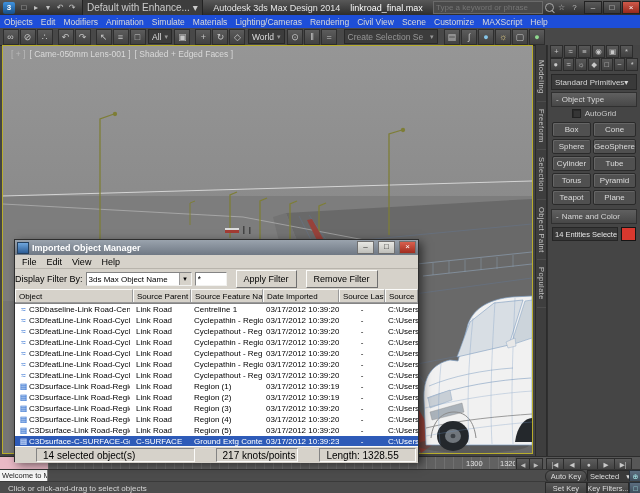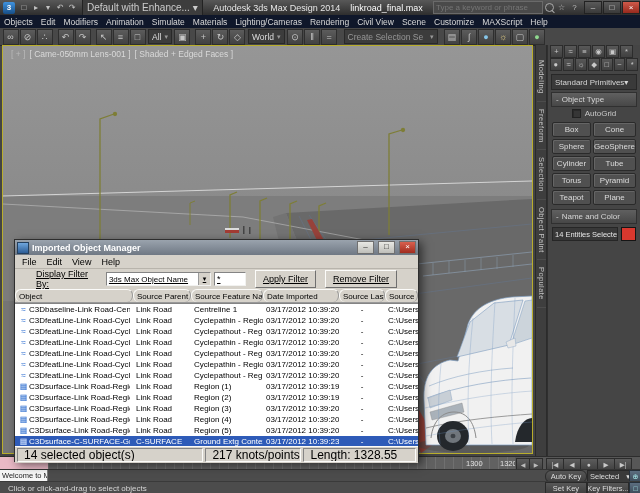--- a/index.html
+++ b/index.html
@@ -14,21 +14,21 @@
   .tbtitle{flex:1;text-align:center;font-size:9px;color:#e8e8e8;white-space:nowrap;overflow:hidden;}
   .tbtitle .fname{margin-left:10px;color:#fff;margin-top:42px;}
   .searchwrap{display:flex;align-items:center;gap:2px;margin-right:3px;}
   .searchwrap input{width:104px;height:11px;background:#4a4a4a;border:1px solid #6a6a6a;color:#ddd;font-size:8px;padding:0 2px;}
   .mag{width:7px;height:7px;border:1px solid #aaa;border-radius:50%;position:relative;}
   .mag::after{content:"";position:absolute;width:4px;height:1px;background:#aaa;transform:rotate(45deg);left:5px;top:7px;}
   .ichip{width:11px;height:11px;display:flex;align-items:center;justify-content:center;color:#bbb;font-size:8px;}
   .winbtn{width:16px;height:11px;margin-left:1px;background:linear-gradient(#5a5a5a,#3a3a3a);border:1px solid #222;color:#ddd;font-size:8px;display:flex;align-items:center;justify-content:center;}
   .winbtn.close{background:linear-gradient(#cf5a4a,#97291d);color:#fff;}
   
-  .menubar{left:0;top:15px;width:640px;height:13px;background:#0f172a;border-bottom:1px solid #2a2a2a;display:flex;align-items:center;font-size:8.5px;color:#d8d8d8;}
+  .menubar{left:0;top:15px;width:640px;height:13px;background:#1d4ed8;border-bottom:1px solid #2a2a2a;display:flex;align-items:center;font-size:8.5px;color:#d8d8d8;}
   .menubar span{padding:0 4px;white-space:nowrap;}
   
   .toolbar{left:0;top:28px;width:640px;height:17px;background:#484848;border-bottom:1px solid #262626;display:flex;align-items:center;padding-left:2px;}
   .chip{width:14px;height:14px;margin:0 .5px;background:linear-gradient(#5c5c5c,#414141);border:1px solid #2e2e2e;color:#c6c6c6;font-size:9px;display:inline-flex;align-items:center;justify-content:center;flex:none;}
   .chip.mat{color:#86c5e8;} .chip.grn{color:#8fd98f;} .chip.sun{color:#e8d48a;}
   .sep{width:4px;flex:none;}
   .tbsel{height:13px;margin:0 2px;background:#3c3c3c;border:1px solid #292929;color:#ddd;font-size:8.5px;display:inline-flex;align-items:center;gap:3px;padding:0 3px;flex:none;}
   .tbsel .ar{color:#999;font-size:7px;}
   .tbsel.dim{color:#979797;width:86px;justify-content:space-between;}
   
@@ -68,38 +68,38 @@
   .navchip{top:0px;width:11px;height:11px;background:linear-gradient(#5c6e80,#3c4a58);border:1px solid #26303a;color:#aee;font-size:7px;display:flex;align-items:center;justify-content:center;}
   
   .dialog{left:14px;top:239px;width:405px;height:223px;background:#d6d2ca;border:1px solid #2e2e2e;box-shadow:3px 3px 9px rgba(0,0,0,.55);z-index:50;color:#000;box-sizing:border-box;}
   .dtitle{height:15px;background:linear-gradient(#9aa3ad,#6f7884);display:flex;align-items:center;padding:0 2px;gap:3px;}
   .dticon{width:10px;height:10px;background:linear-gradient(#6fa6dd,#2d5d96);border:1px solid #24405e;}
   .dttext{flex:1;font-size:9px;font-weight:bold;color:#fff;white-space:nowrap;overflow:hidden;}
   .dbtn{width:15px;height:11px;background:linear-gradient(#e8e8e4,#bfbfba);border:1px solid #707070;font-size:8px;line-height:9px;text-align:center;color:#222;margin-left:1px;}
   .dbtn.close{background:linear-gradient(#d9604f,#a12c1e);color:#fff;}
   .dmenu{height:13px;display:flex;align-items:center;font-size:9px;padding-left:2px;border-bottom:1px solid #b8b4ac;}
   .dmenu span{padding:0 5px;}
-  .dfilter{height:20px;display:flex;align-items:center;font-size:9px;padding:0 21px;gap:3px;text-decoration:underline;}
+  .dfilter{height:20px;display:flex;align-items:center;font-size:9px;padding:0 0;gap:3px;}
   .sunken{background:#fff;border:1px solid;border-color:#848484 #f2f2f0 #f2f2f0 #848484;}
   .ddrop{width:106px;height:14px;display:flex;align-items:center;justify-content:space-between;font-size:8px;padding-left:2px;box-sizing:border-box;}
   .darr{width:11px;height:12px;background:#d6d2ca;border-left:1px solid #9a9a9a;font-size:7px;text-align:center;line-height:12px;}
   .dinput{width:32px;height:14px;font-size:9px;border:1px solid;border-color:#848484 #f2f2f0 #f2f2f0 #848484;background:#fff;padding:0 2px;box-sizing:border-box;}
   .dpush{height:16px;padding:0 7px;background:#d6d2ca;border:1px solid;border-color:#fcfcfa #6f6f6f #6f6f6f #fcfcfa;font-size:9px;display:flex;align-items:center;margin-left:6px;white-space:nowrap;}
   .dhead{height:13px;display:flex;background:#d6d2ca;border-bottom:1px solid #999;}
-  .hc{font-size:8px;line-height:13px;padding:0 3px;border-right:1px solid #9a9a9a;border-left:1px solid #fbfbf9;border-top:1px solid #fbfbf9;white-space:nowrap;overflow:hidden;box-sizing:border-box;flex:none;border-radius:6px;}
+  .hc{font-size:8px;line-height:13px;padding:0 3px;border-right:1px solid #9a9a9a;border-left:1px solid #fbfbf9;border-top:1px solid #fbfbf9;white-space:nowrap;overflow:hidden;box-sizing:border-box;flex:none;}
   .dlist{height:142px;background:#fff;overflow:hidden;border-top:1px solid #848484;}
   .lr{display:flex;height:11px;line-height:11px;font-size:8px;white-space:nowrap;}
   .lr.selected{background:#2e5bb8;color:#fff;}
   .lc{padding:0 3px;overflow:hidden;white-space:nowrap;box-sizing:border-box;flex:none;}
   .ric{width:11px;flex:none;color:#2f6fd0;font-size:8px;text-align:center;}
   .lr.selected .ric{color:#cfe2ff;}
   .c1{width:118px;display:flex;} .c1 .otext{overflow:hidden;white-space:nowrap;}
   .c2{width:58px;} .c3{width:72px;} .c4{width:76px;} .c5{width:46px;text-align:center;} .c6{flex:1 1 auto;overflow:hidden;}
   .dstatus{height:17px;display:flex;gap:2px;padding:1px 2px;box-sizing:border-box;background:#d6d2ca;border-top:1px solid #fbfbf9;}
-  .sc{border:1px solid;border-color:#848484 #fbfbf9 #fbfbf9 #848484;font-size:12px;display:flex;align-items:center;padding:0 6px;white-space:nowrap;overflow:hidden;}
+  .sc{border:1px solid;border-color:#848484 #fbfbf9 #fbfbf9 #848484;font-size:10px;display:flex;align-items:center;padding:0 6px;white-space:nowrap;overflow:hidden;margin-left:19px;}
   .sc1{flex:2.1;} .sc2{flex:1;} .sc3{flex:1.2;}
 </style>
 </head>
 <body>
 
 <div id="app">
 
   <div class="titlebar a">
     <div class="appicon">3</div>
     <span class="qa">□</span>

